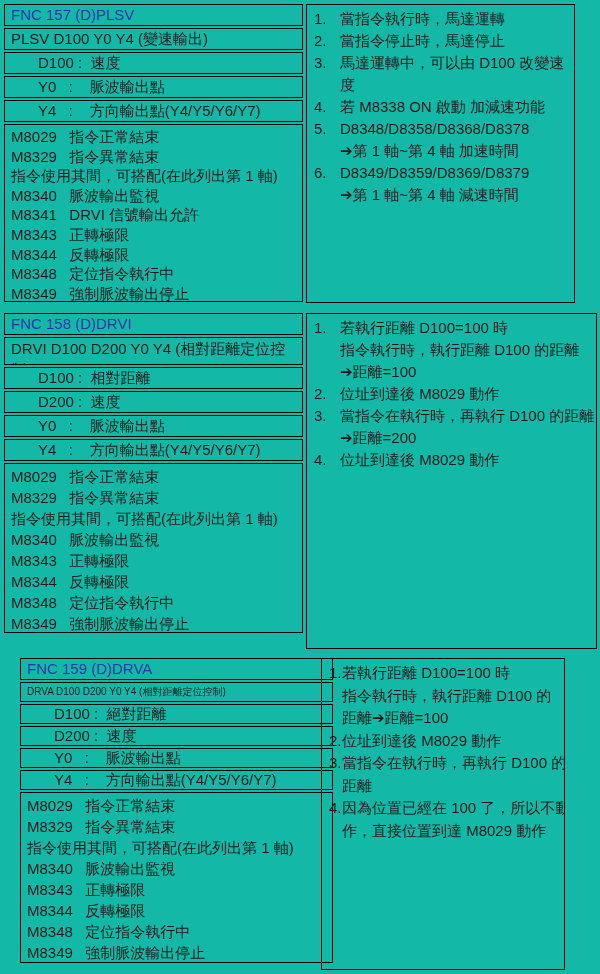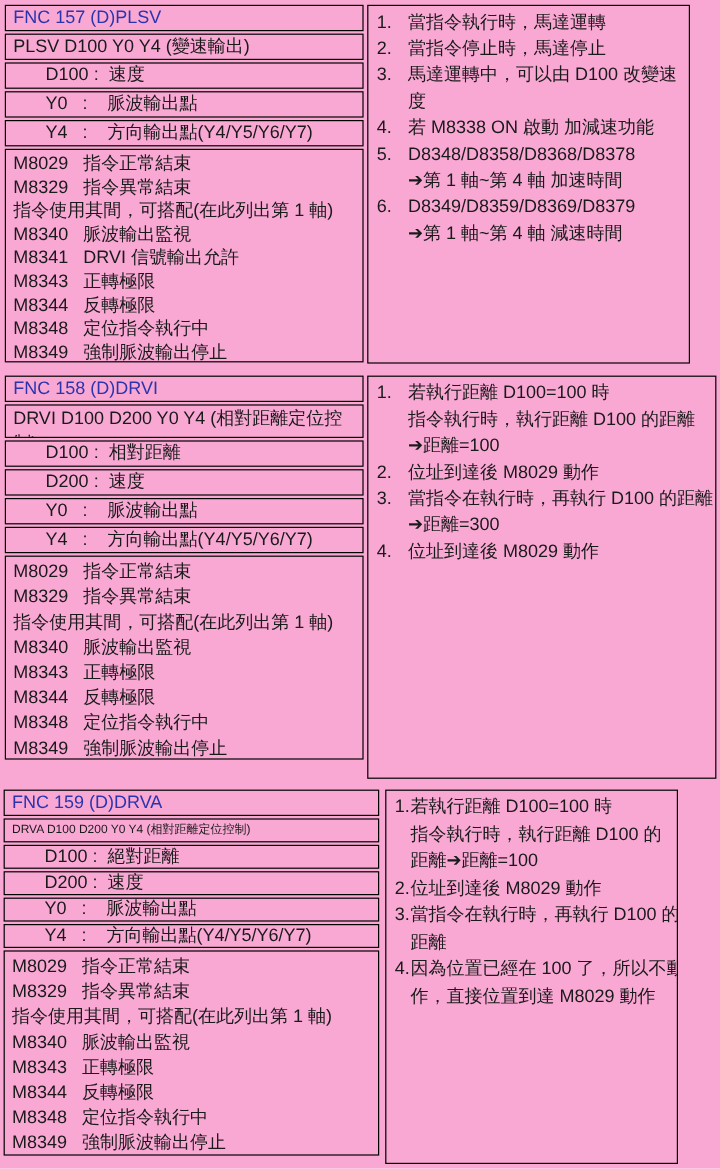--- a/index.html
+++ b/index.html
@@ -1,42 +1,42 @@
 <!DOCTYPE html>
 <html><head>
 <meta charset="utf-8">
 <style>
   html,body{margin:0;padding:0;background:#ffffff;}
   body{
     width:600px;height:974px;
     font-family:"Liberation Sans","DejaVu Sans",sans-serif;
     color:#1a1a1a;
   }
-  .page{position:relative;width:600px;height:974px;background:#f9a8d4;overflow:hidden;}
+  .page{position:relative;width:600px;height:974px;background:#14b8a6;overflow:hidden;}
 
   
   .ltable{position:absolute;}
   .row{
     box-sizing:border-box;
     border:1.5px solid #000;
     margin-bottom:2px;
     height:22px;line-height:19px;
     padding:0 2px 0 6px;
     font-size:15px;
     white-space:pre;
     overflow:hidden;
   }
   .row.title{color:#2a35ad;}
   .row.param{padding-left:33px;}
   .row.flags-box{padding:2px 2px 0 6px;white-space:normal;}
   .fline{white-space:pre;overflow:hidden;}
 
   #s1-left{left:4px;top:4px;width:299px;}
   #s2-left{left:4px;top:313px;width:299px;}
-  #s3-left{left:3px;top:658px;width:313px;}
+  #s3-left{left:20px;top:658px;width:313px;}
 
   #s1-left .flags-box{height:178px;}
   #s1-left .fline{line-height:19.6px;}
 
   #s2-left .row.cmd{height:28px;line-height:21px;}
   #s2-left .flags-box{height:170px;}
   #s2-left .fline{line-height:21px;}
 
   #s3-left .row{height:20px;line-height:17.5px;}
   #s3-left .row.title{height:22px;line-height:19px;}
@@ -143,21 +143,21 @@
 指令執行時，執行距離 D100 的距離
 ➔距離=100</span>
     </div>
     <div class="note">
       <span class="num">2.</span>
       <span class="txt">位址到達後 M8029 動作</span>
     </div>
     <div class="note">
       <span class="num">3.</span>
       <span class="txt">當指令在執行時，再執行 D100 的距離
-➔距離=300</span>
+➔距離=200</span>
     </div>
     <div class="note">
       <span class="num">4.</span>
       <span class="txt">位址到達後 M8029 動作</span>
     </div>
   </div>
 
   <div class="ltable" id="s3-left">
     <div class="row title">FNC 159 (D)DRVA</div>
     <div class="row cmd">DRVA D100 D200 Y0 Y4 (相對距離定位控制)</div>

